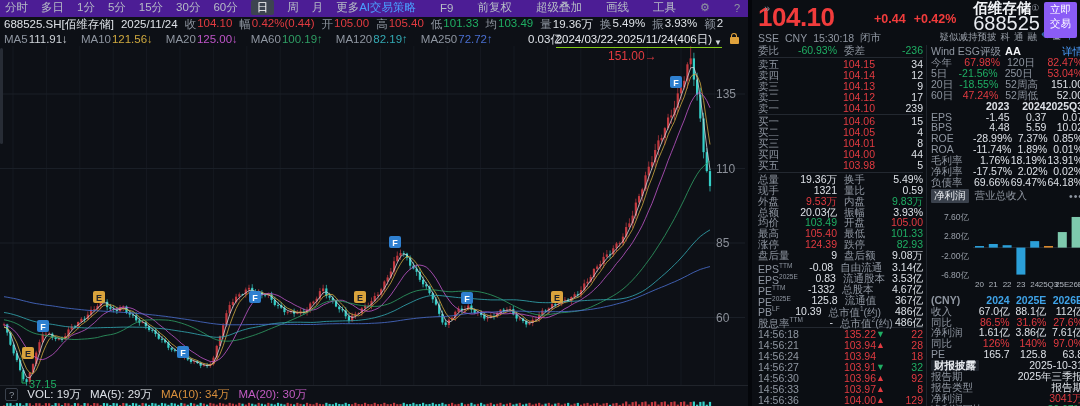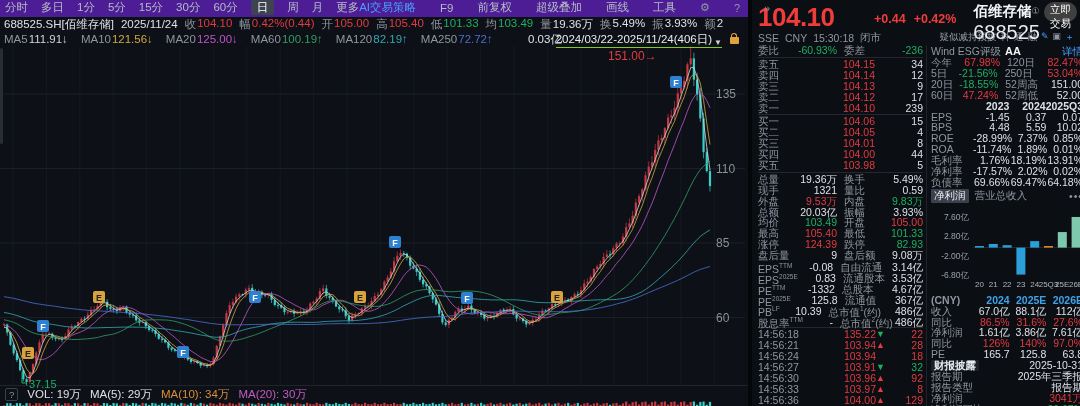--- a/index.html
+++ b/index.html
@@ -28,25 +28,25 @@
 .c-w{color:#dde1e7}.c-r{color:#e23b41}.c-g{color:#1fae63}.c-lbl{color:#8f96a1}.c-blue{color:#4a9eff}
 .c-o{color:#d78f3c}.c-m{color:#c35cc3}.c-b{color:#3fa3e8}.c-q{color:#8f96a1;border:1px solid #3a414c;border-radius:2px;padding:0 3px;font-size:9.5px;line-height:11px}
 .ma5{color:#cfd4da}.ma10{color:#cfa93f}.ma20{color:#bf55c9}.ma60{color:#2f9e64}.ma120{color:#33a9b3}.ma250{color:#4a6fd1}
 .bold{font-weight:bold}
 
 .vdivider{position:absolute;left:748px;top:0;width:4px;height:406px;background:#04060a;cursor:col-resize}
 .panel{position:absolute;left:752px;top:0;width:328px;height:406px;background:#0b0e13;font-size:10.5px;overflow:hidden}
 .p-head{position:relative;height:31px}
 .p-price{position:absolute;left:6px;top:2px;font-size:26px;font-weight:bold;color:#f23c3c;letter-spacing:-0.5px}
 .p-chg{position:absolute;left:122px;top:12px;font-size:12.5px;font-weight:bold;color:#f23c3c;display:flex;gap:8px}
-.p-namebox{position:absolute;right:40px;top:1px;text-align:center;line-height:20px}
+.p-namebox{position:absolute;right:40px;top:1px;text-align:left;line-height:14px}
 .p-name{font-size:14.5px;font-weight:bold;color:#f2f4f7}
 .p-info{font-size:9px;color:#9aa0aa;vertical-align:top}
 .p-code{font-size:20px;color:#e8ebf0}
-.btn-trade{position:absolute;right:3px;top:2px;width:33px;height:20px;background:#404040;border-radius:11px;color:#fff;font-size:10.5px;line-height:14px;text-align:center;cursor:pointer}
+.btn-trade{position:absolute;right:3px;top:2px;width:33px;height:36px;background:#8b5cf6;border-radius:2px;color:#fff;font-size:10.5px;line-height:14px;text-align:center;cursor:pointer}
 .p-sse{height:13px;display:flex;align-items:center;gap:6px;padding:0 6px;color:#8f96a1;font-size:10.5px}
 .sse-tags{margin-left:auto;display:flex;gap:4px;font-size:9.5px;color:#9aa0aa}
 .ticon{font-size:9px}
 .p-body{display:flex;padding:1px 3px 0 6px}
 .col-l{width:165px;flex:none}
 .col-r{flex:1;border-left:1px solid #1f242c;padding-left:4px;margin-left:3px}
 .row{height:10.9px;line-height:10.8px;display:grid;align-items:center;white-space:nowrap}
 .r-quad{grid-template-columns:auto 1fr auto 1fr}
 .r-quad .v1,.r-quad .v2{text-align:right}
 .r-quad .l2{padding-left:7px}

